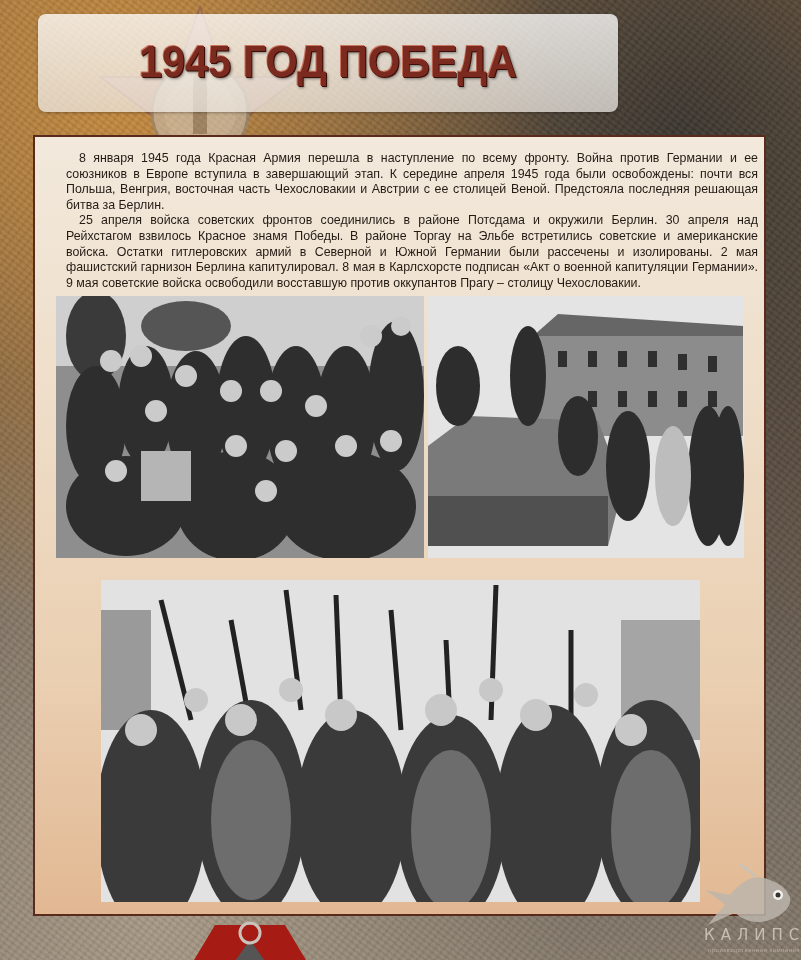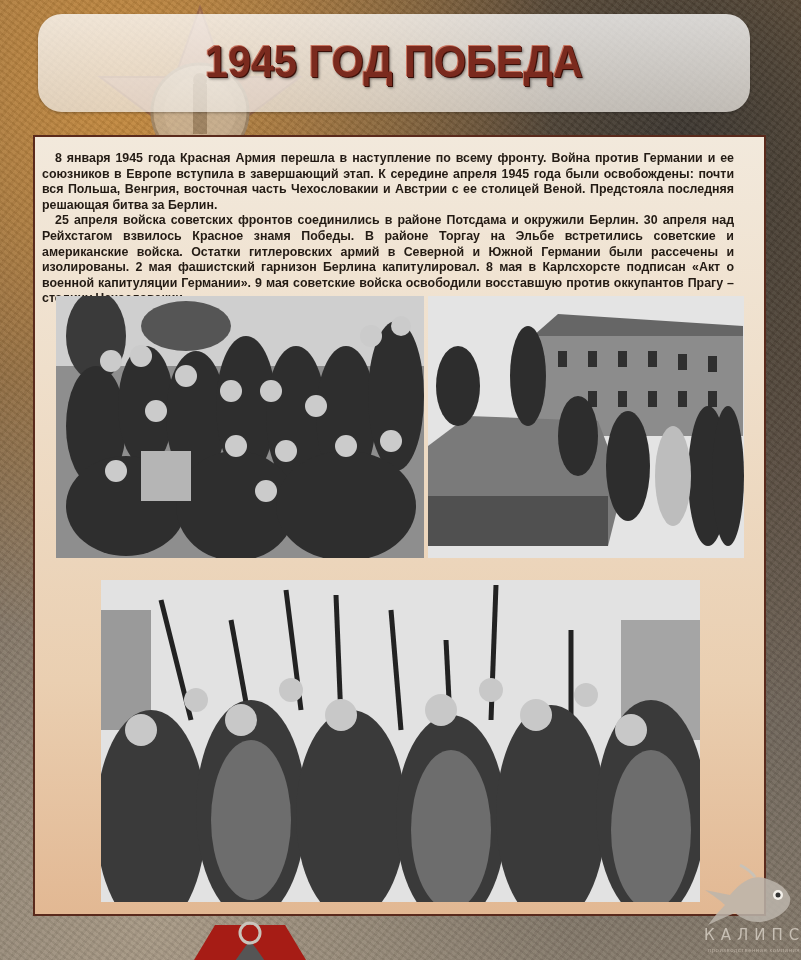--- a/index.html
+++ b/index.html
@@ -19,41 +19,41 @@
       repeating-linear-gradient(-52deg, rgba(0,0,0,0.04) 0 3px, rgba(255,255,255,0.02) 3px 7px);
   }
   .star-medal {
     position:absolute; left:95px; top:2px; width:210px; height:200px;
     opacity:0.55;
   }
   .bottom-star {
     position:absolute; left:175px; top:915px; width:150px; height:60px;
   }
   .banner {
-    position:absolute; left:38px; top:14px; width:712px; height:98px;
-    border-radius:24px;
+    position:absolute; left:38px; top:14px; width:580px; height:98px;
+    border-radius:8px;
     background:linear-gradient(180deg, rgba(255,255,255,0.78) 0%, rgba(240,236,230,0.72) 100%);
     box-shadow:0 1px 3px rgba(0,0,0,0.3);
   }
   .title {
     position:absolute; left:0; right:0; top:22px; text-align:center;
     font-weight:bold; font-size:45px; letter-spacing:0px;
     color:#7a2a1e;
     transform:scaleX(0.92);
     text-shadow: 1px 1px 0 #3a0f08, -1px -1px 0 #c9745f, 2px 2px 3px rgba(0,0,0,0.45);
   }
   .panel {
     position:absolute; left:33px; top:135px; width:733px; height:781px;
     border:2px solid #5a2a1c;
     background:linear-gradient(180deg, #f2e9dc 0%, #efdfcb 30%, #eacfb1 70%, #e2b893 100%);
     box-sizing:border-box;
   }
   .text-block {
-    position:absolute; left:42px; top:151px; width:692px;
-    font-weight:bold; font-size:12.4px; line-height:15.6px; color:#231b14;
+    position:absolute; left:66px; top:151px; width:692px;
+    font-weight:normal; font-size:12.4px; line-height:15.6px; color:#231b14;
     text-align:justify;
   }
   .text-block p { margin:0; text-indent:13px; }
   .photo {
     position:absolute; overflow:hidden;
     background:#777;
   }
   .photo svg { display:block; width:100%; height:100%; }
   .logo {
     position:absolute; left:700px; top:855px; width:100px; height:100px;

